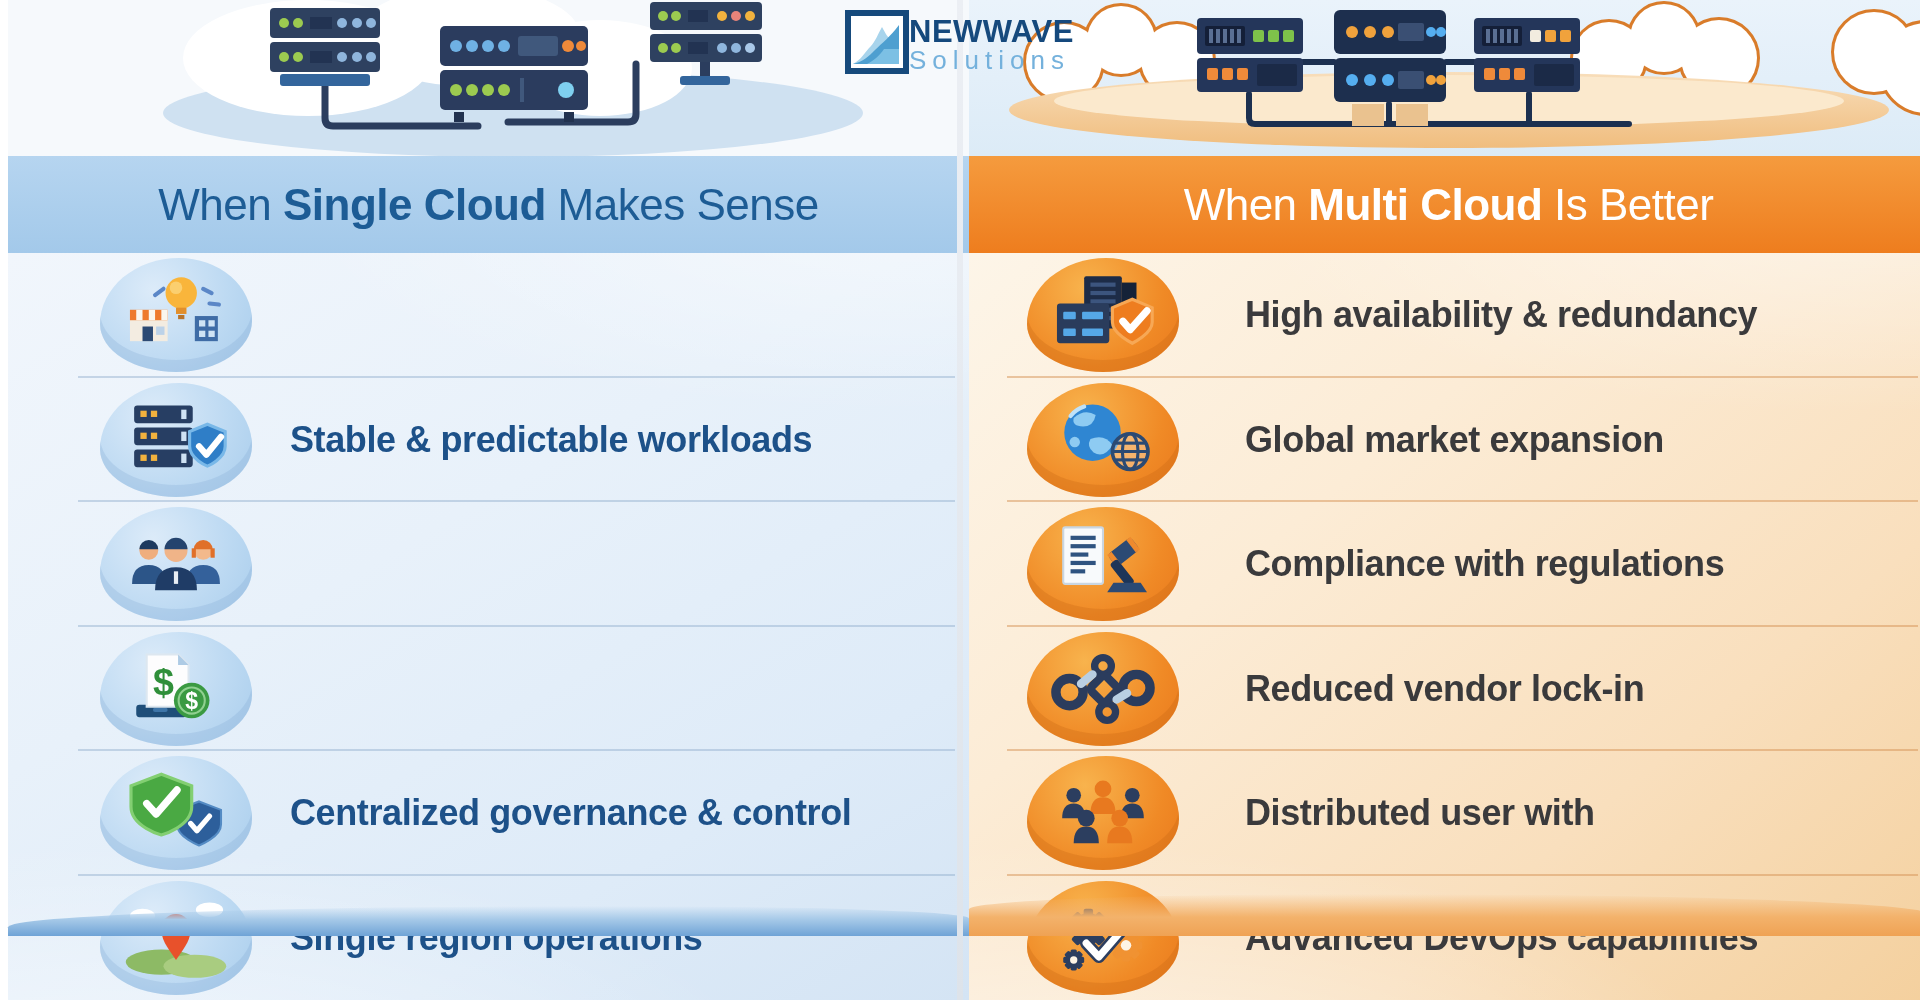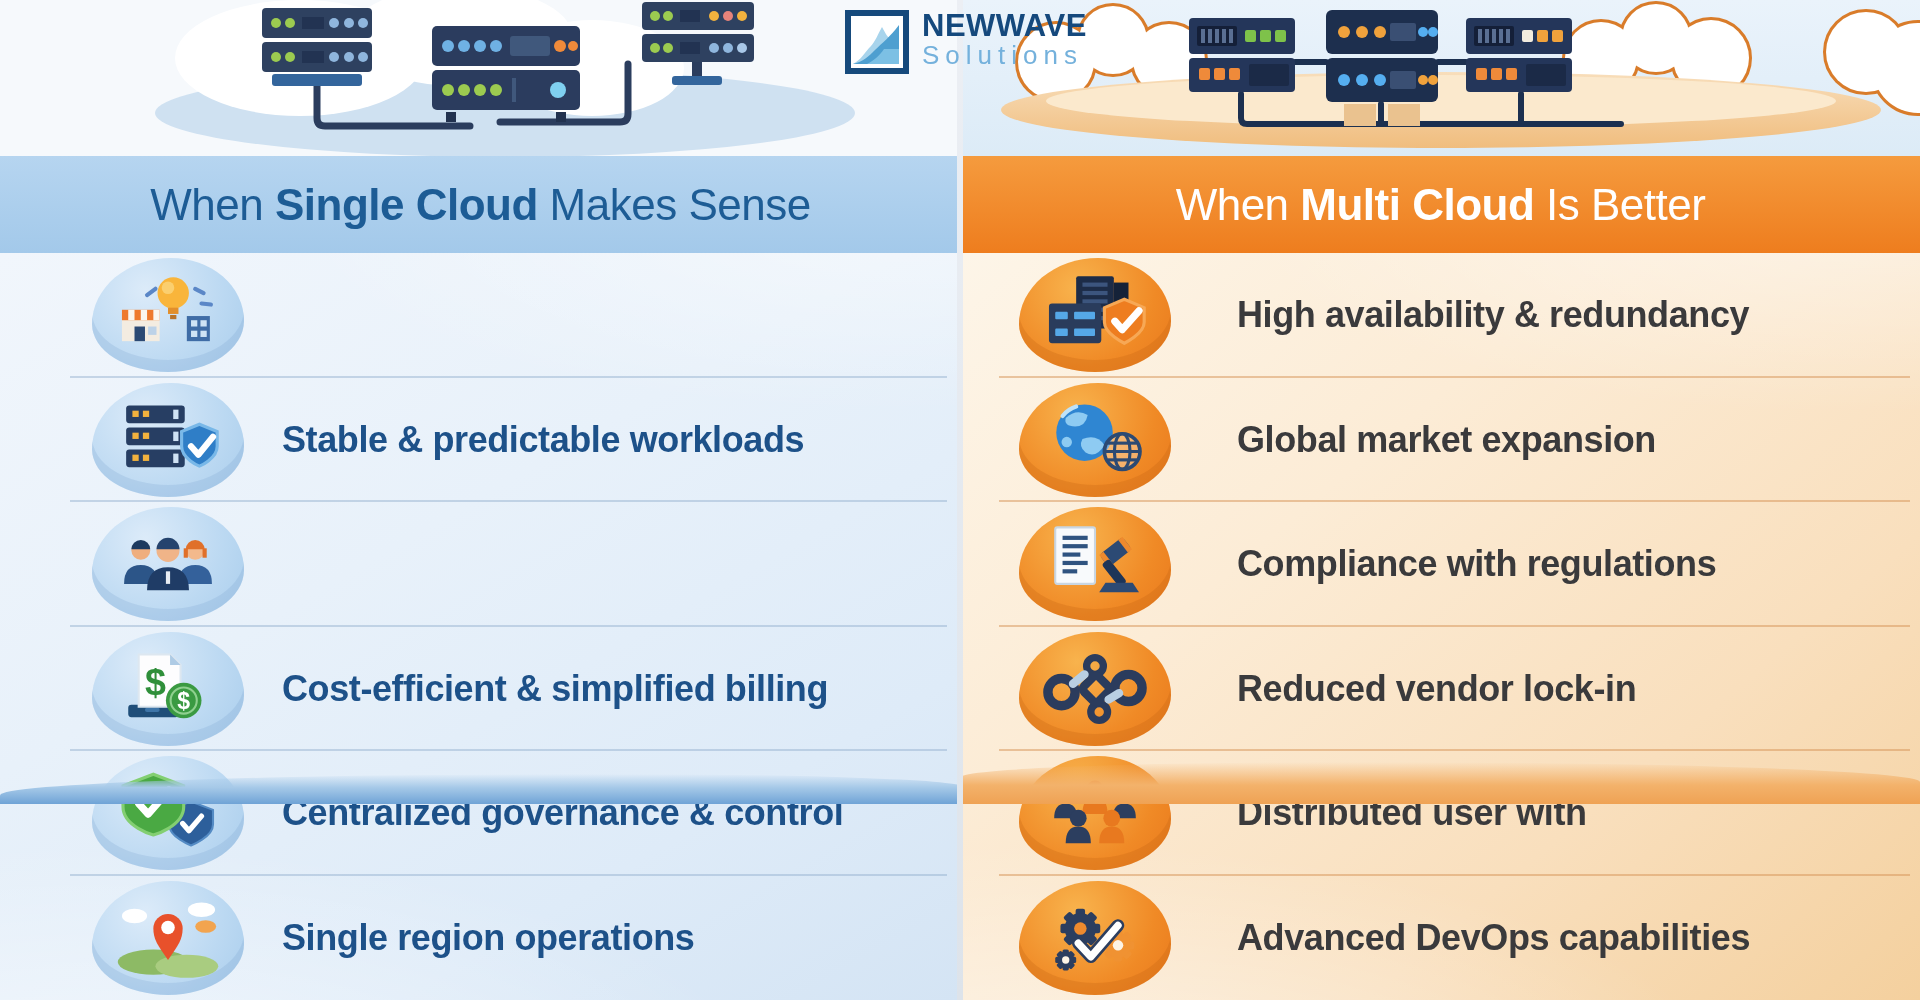--- a/index.html
+++ b/index.html
@@ -1,20 +1,20 @@
 <!DOCTYPE html>
 <html><head>
 <meta charset="utf-8">
 <style>
   html,body{margin:0;padding:0;background:#fff;}
   .page{position:relative;width:1920px;height:1000px;overflow:hidden;
         font-family:"Liberation Sans",sans-serif;background:#fff;}
 
   
-  .half{position:absolute;top:0;height:804px;}
+  .half{position:absolute;top:0;height:936px;margin-left:8px;}
   .half.left{left:0;width:961px;}
   .half.right{left:961px;width:959px;text-decoration:underline;}
 
   
   .top-illus{position:absolute;top:0;left:0;width:100%;height:156px;overflow:hidden;}
   .top-illus svg{display:block;width:100%;height:100%;}
 
   
   .band{position:absolute;top:156px;left:0;width:100%;height:97px;
         display:flex;align-items:center;justify-content:center;}
@@ -49,21 +49,21 @@
         border-radius:52% 48% 50% 50% / 58% 55% 45% 42%;}
   .blob.bl{background:radial-gradient(circle at 35% 28%,#dcebf9 0%,#bcd9f2 60%,#a9cdec 100%);
         box-shadow:inset 0 -12px 0 rgba(120,160,205,.22);}
   .blob.or{background:radial-gradient(circle at 38% 26%,#f8b34d 0%,#f08a26 62%,#e9781c 100%);
         box-shadow:inset 0 -12px 0 rgba(190,95,15,.25);}
   .blob svg{width:110px;height:90px;display:block;}
 
   
   .divider{position:absolute;left:957px;top:0;width:6px;height:1000px;z-index:5;
         background:linear-gradient(180deg,#eceff4,#dde3ea);}
-  .logo{position:absolute;left:845px;top:10px;z-index:6;display:flex;align-items:flex-start;gap:13px;}
+  .logo{position:absolute;left:845px;top:10px;z-index:6;display:flex;align-items:flex-end;}
   .logo-box{width:64px;height:64px;}
   .logo-text{display:flex;flex-direction:column;line-height:1.02;}
   .logo-brand{font-size:31px;font-weight:800;color:#15497d;letter-spacing:.5px;}
   .logo-sub{font-size:26px;font-weight:400;color:#74b1dc;letter-spacing:6px;}
   .bottom-wave{position:absolute;bottom:0;left:0;width:100%;z-index:2;pointer-events:none;}
   .bottom-wave.bw-blue{height:30px;
         background:linear-gradient(180deg,rgba(188,214,238,0) 0%,#a6c9e8 45%,#6fa3d6 100%);
         border-radius:100% 60% 0 0 / 34px 20px 0 0;}
   .bottom-wave.bw-orange{height:42px;
         background:linear-gradient(180deg,rgba(244,180,112,0) 0%,#f3b26b 55%,#efa254 100%);
@@ -245,21 +245,20 @@
             <rect x="14" y="58" width="48" height="12" rx="3" fill="#1f4e79"></rect>
             <rect x="30" y="61" width="14" height="4" rx="2" fill="#3e75a8"></rect>
             <path d="M24 10 h30 l10 10 v40 h-40 z" fill="#fdfdfe" stroke="#dde7f0" stroke-width="2"></path>
             <path d="M54 10 l10 10 h-10 z" fill="#aecbe5"></path>
             <text x="40" y="49" font-size="36" font-weight="bold" fill="#2f8f3a" text-anchor="middle" font-family="Liberation Sans, sans-serif">$</text>
             <circle cx="67" cy="54" r="17" fill="#3a9a42"></circle>
             <circle cx="67" cy="54" r="12.5" fill="none" stroke="#8fd08f" stroke-width="2"></circle>
             <text x="67" y="62" font-size="22" font-weight="bold" fill="#ffffff" text-anchor="middle" font-family="Liberation Sans, sans-serif">$</text>
           </svg>
         </div>
-        <div class="label">Cost-efficient &amp; simplified billing</div>
       </div>
 
       <div class="row l">
         <div class="blob bl">
           <svg viewBox="0 0 104 86">
             <path d="M74 32 L95 40 V54 C95 66 74 74 74 74 C74 74 53 66 53 54 V40 Z" fill="#2d5f9b" stroke="#548bc4" stroke-width="2"></path>
             <path d="M66 53 l6 7 l12 -14" stroke="#fff" stroke-width="5" fill="none" stroke-linecap="round" stroke-linejoin="round"></path>
             <path d="M38 6 L67 17 V37 C67 56 38 64 38 64 C38 64 9 56 9 37 V17 Z" fill="#4aa943" stroke="#83cf72" stroke-width="3"></path>
             <path d="M24 34 l9 10 l20 -23" stroke="#fff" stroke-width="7" fill="none" stroke-linecap="round" stroke-linejoin="round"></path>
           </svg>

